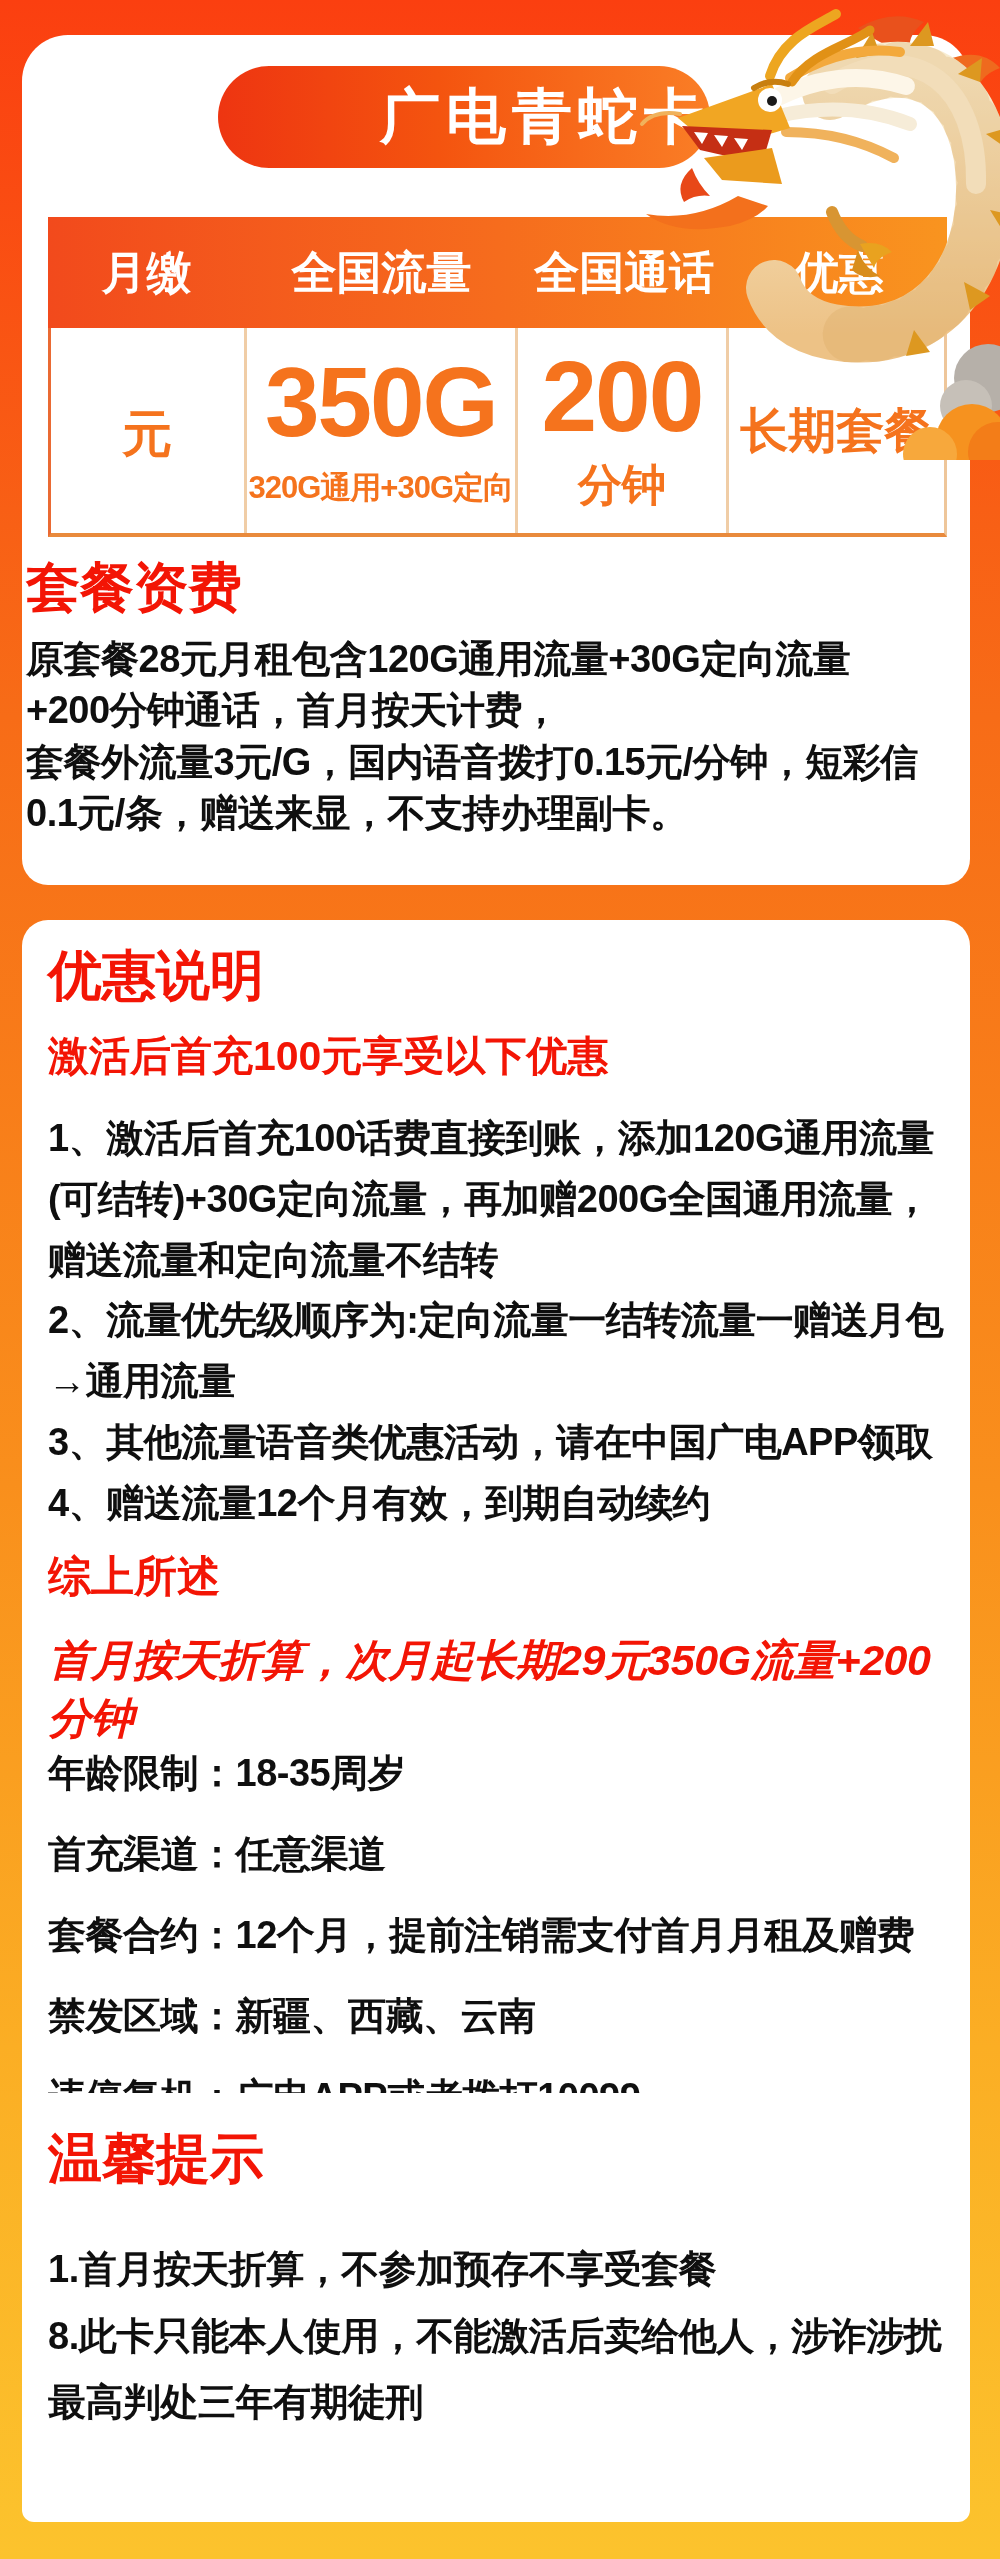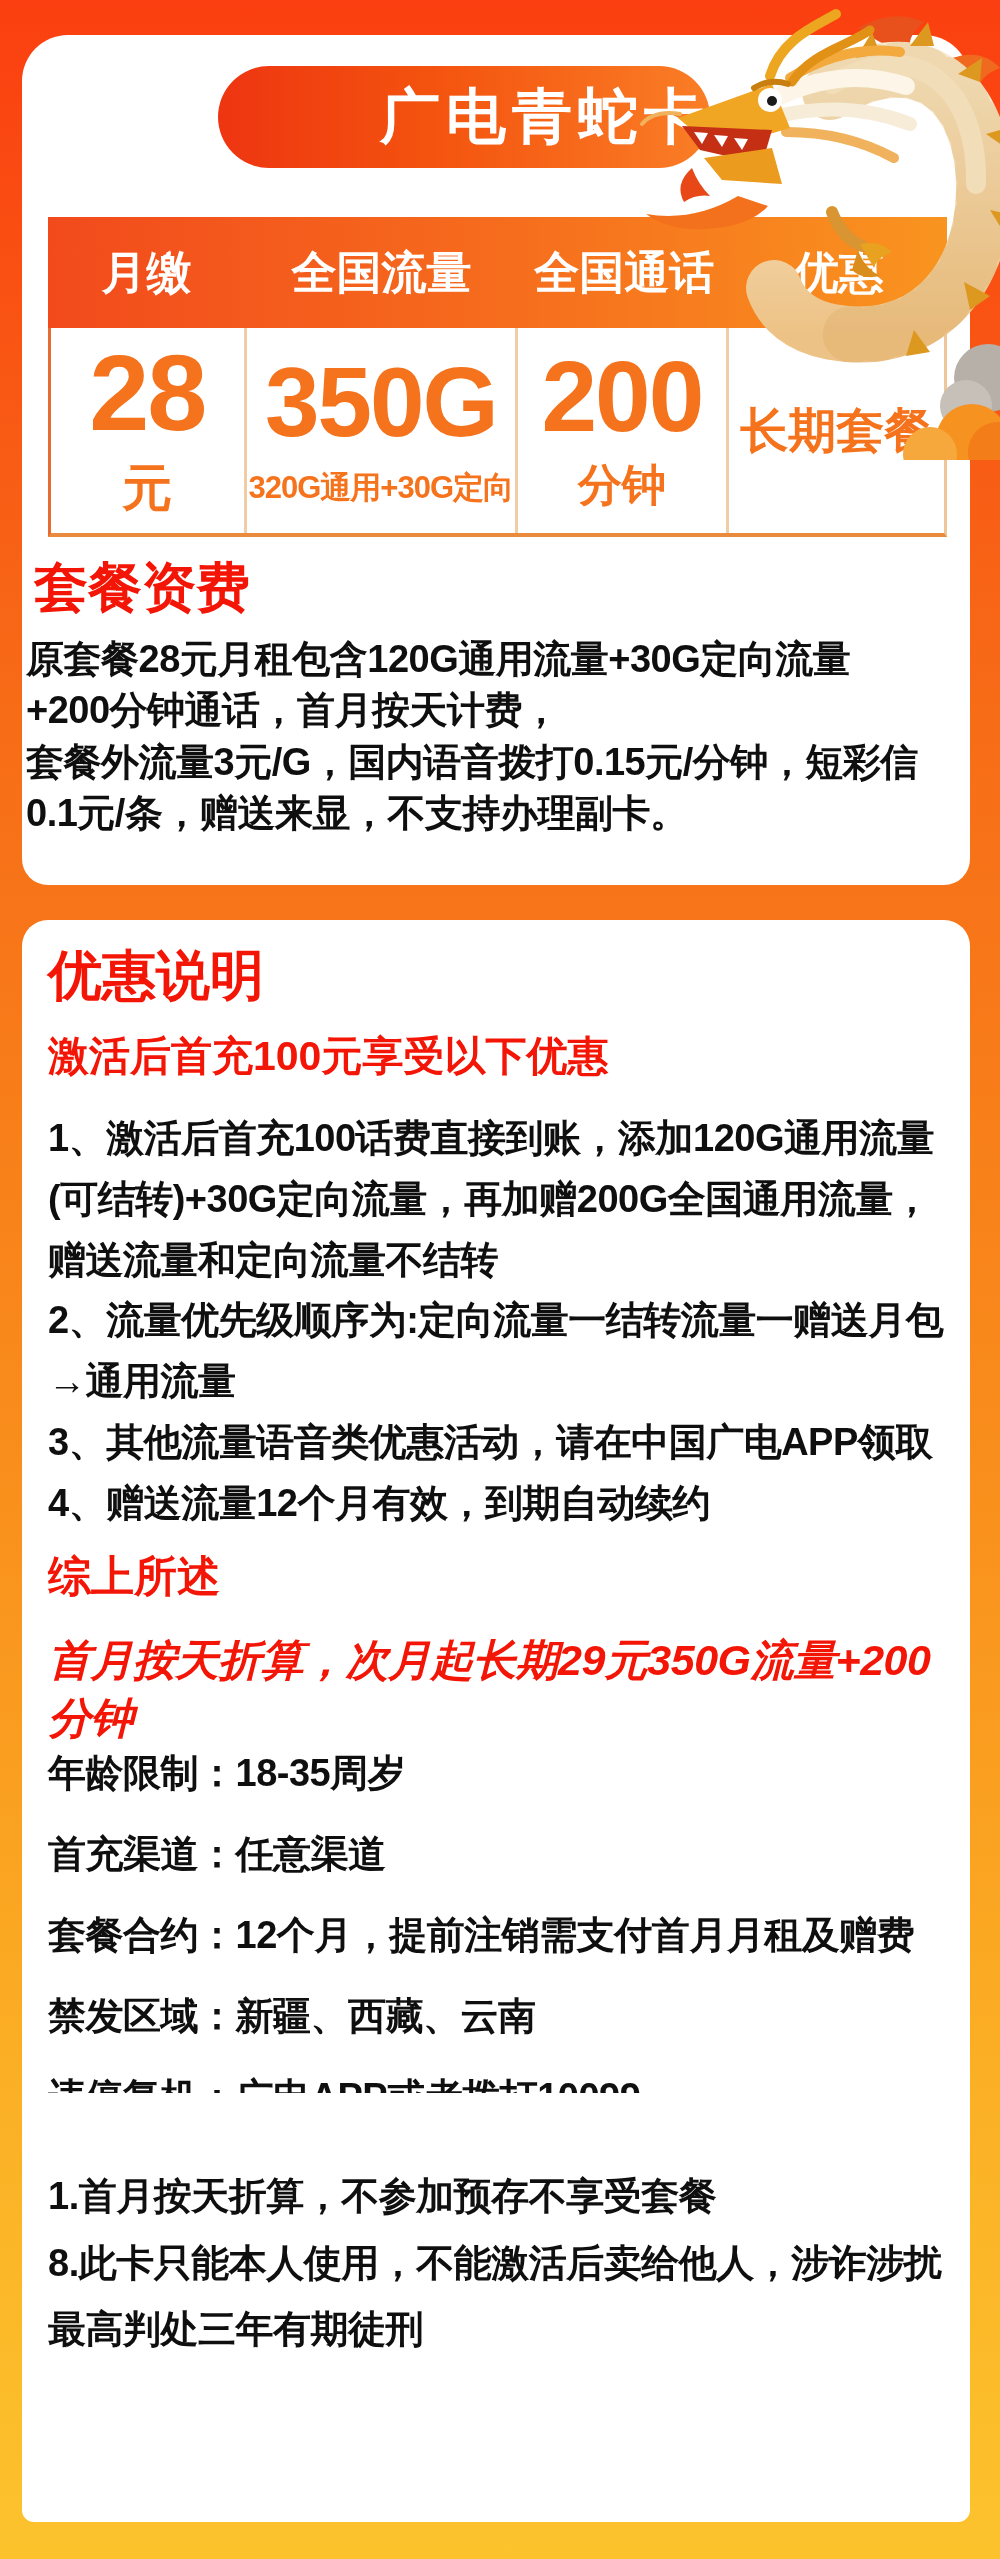--- a/index.html
+++ b/index.html
@@ -74,21 +74,21 @@
   .plan-body .c1 .unit{font-size:50px;margin-top:8px;}
   .plan-body .c2 .unit{font-size:31px;margin-top:16px;letter-spacing:-1px;}
   .plan-body .c3 .unit{font-size:44px;margin-top:10px;}
   .plan-body .promo-cell .big{font-size:48px;letter-spacing:0;}
 
   
   .sec-title{color:#f31505;font-size:54px;font-weight:900;}
   .black-text{color:#0f0f0f;font-size:38px;font-weight:900;}
   .red-text{color:#f31505;font-weight:900;}
 
-  .fee-title{position:absolute;left:34px;top:552px;}
+  .fee-title{position:absolute;left:26px;top:552px;}
   .fee-body{
     position:absolute;left:26px;top:634px;width:900px;
     line-height:1.35;letter-spacing:-0.5px;
   }
 
   .card2 .inner{padding:20px 22px 0 26px;}
   .promo-title{margin:0;}
   .promo-highlight{font-size:41px;margin-top:16px;}
   .promo-items{margin-top:24px;line-height:1.6;letter-spacing:-0.5px;}
   .promo-summary-label{font-size:43px;margin-top:14px;}
@@ -184,21 +184,20 @@
 
   <div class="plan-table">
     <div class="plan-header">
       <div class="ph">月缴</div>
       <div class="ph">全国流量</div>
       <div class="ph">全国通话</div>
       <div class="ph">优惠</div>
     </div>
     <div class="plan-body">
       <div class="cell c1">
-        <div class="big">28</div>
         <div class="unit">元</div>
       </div>
       <div class="cell c2">
         <div class="big">350G</div>
         <div class="unit">320G通用+30G定向</div>
       </div>
       <div class="cell c3">
         <div class="big">200</div>
         <div class="unit">分钟</div>
       </div>
@@ -245,20 +244,21 @@
         </div>
         <div class="black-text detail-row">
           <span>配送/激活方式：</span><span>物流快递，自主激活</span>
         </div>
       </div>
     </div>
   </div>
 
   <div class="card card3">
     <div class="inner">
+      <div class="sec-title">温馨提示</div>
       <div class="black-text tips-items">
         <div>1.首月按天折算，不参加预存不享受套餐</div>
         <div>8.此卡只能本人使用，不能激活后卖给他人，涉诈涉扰最高判处三年有期徒刑</div>
       </div>
     </div>
   </div>
 
 </div>
 
 </body></html>

